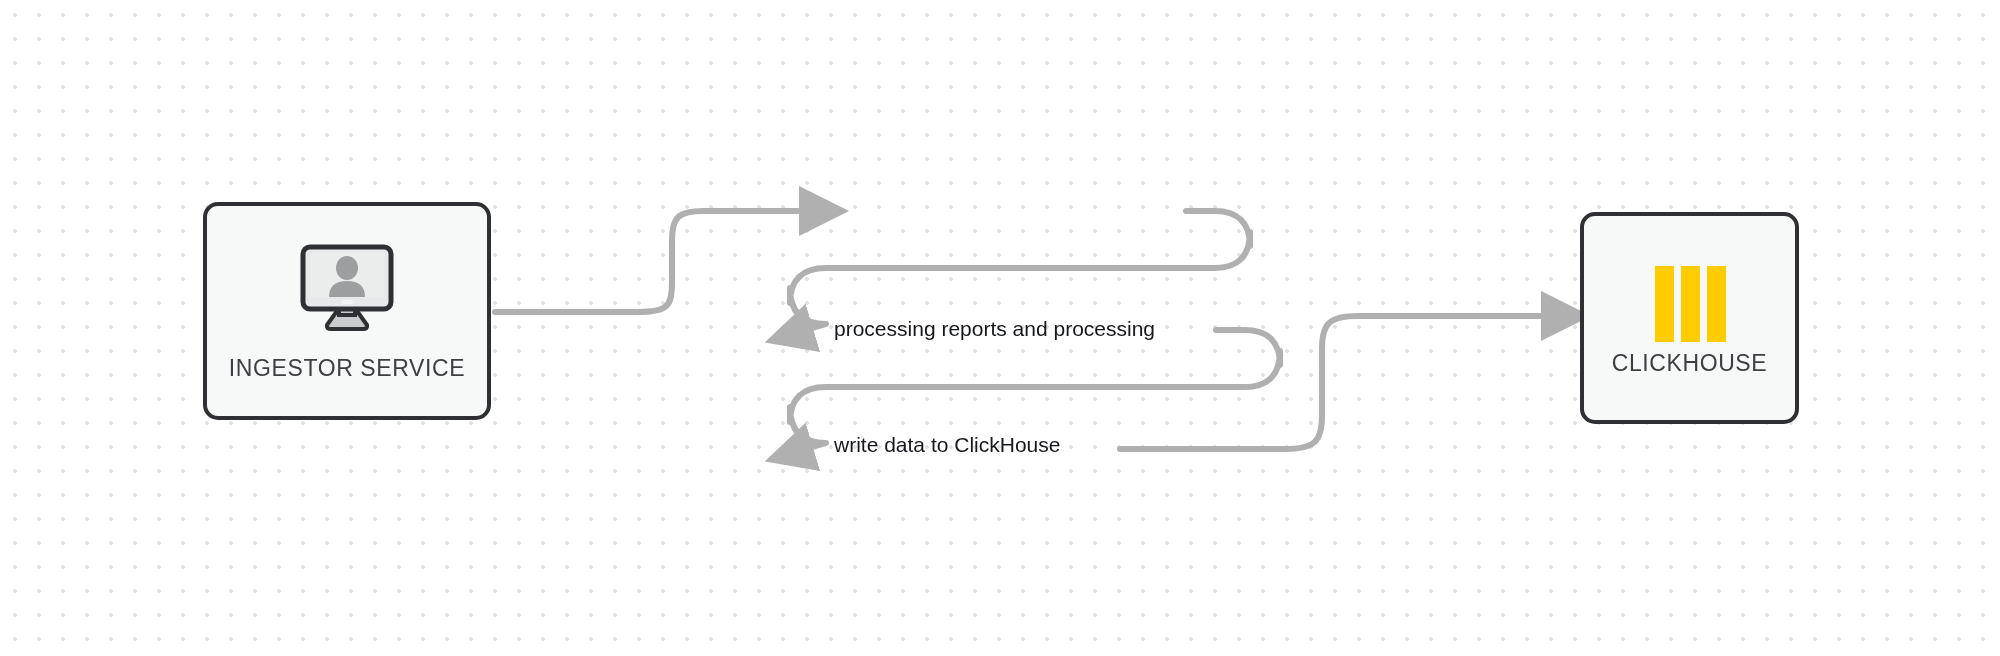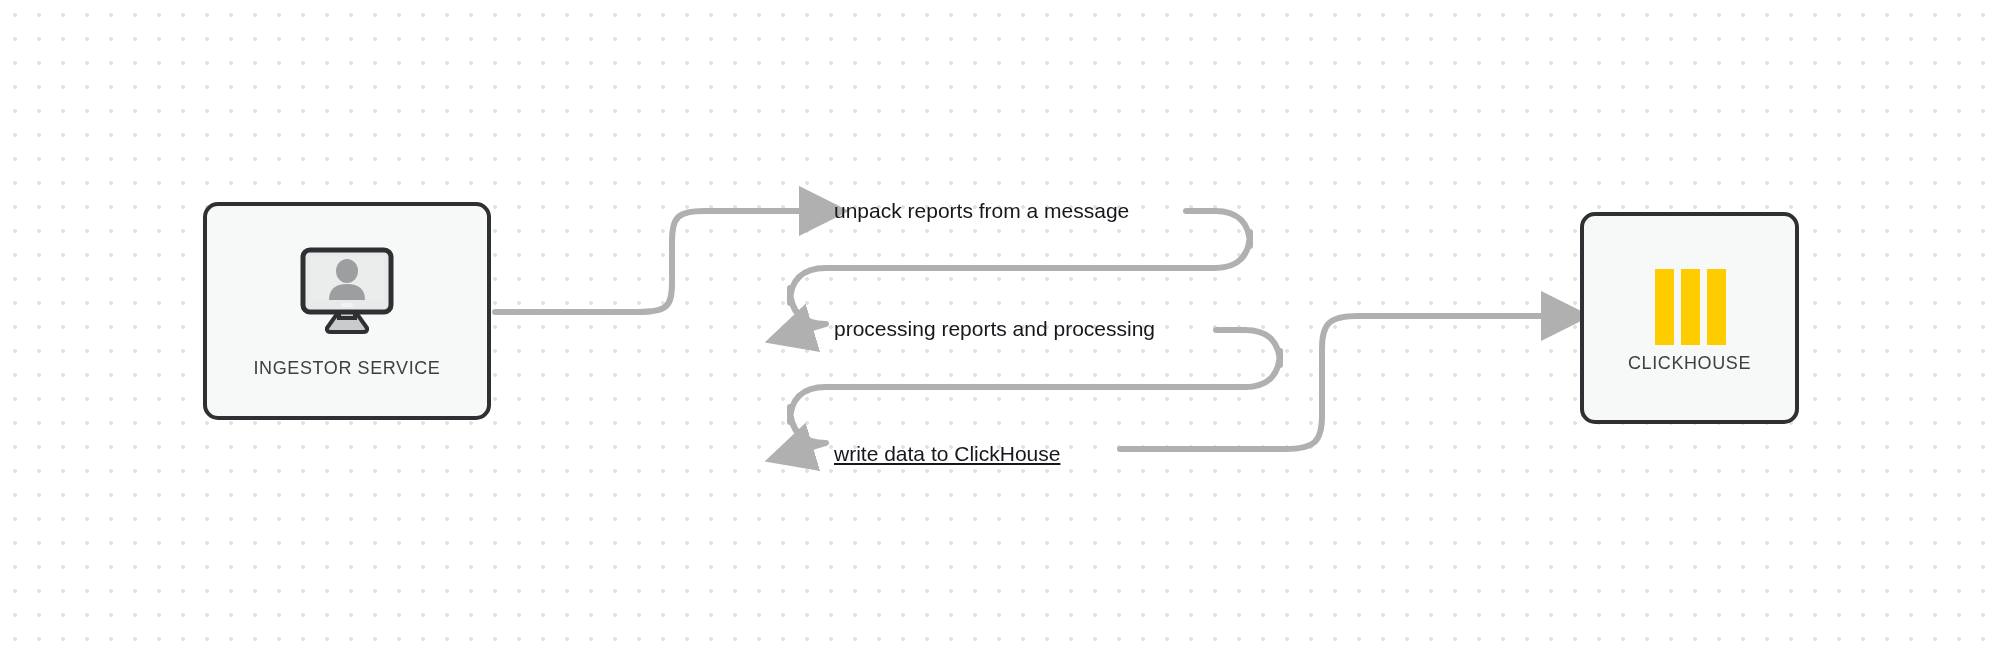--- a/index.html
+++ b/index.html
@@ -36,21 +36,21 @@
     box-sizing: border-box;
     background: #f7f8f8;
     border: 4px solid #2f3033;
     border-radius: 15px;
     display: flex;
     flex-direction: column;
     align-items: center;
     justify-content: center;
   }
   .node-label {
-    font-size: 18px;
+    font-size: 23px;
     letter-spacing: 0.6px;
     color: #3c4043;
     text-align: center;
     white-space: nowrap;
   }
 
   #node-ingestor {
     left: 203px;
     top: 202px;
     width: 288px;
@@ -73,21 +73,21 @@
   
   .edge-label {
     position: absolute;
     font-size: 21px;
     color: #16181c;
     white-space: nowrap;
     line-height: 1;
   }
   #label-unpack     { left: 834px; top: 200px; }
   #label-processing { left: 834px; top: 318px; }
-  #label-write      { left: 834px; top: 443px; text-decoration: underline; }
+  #label-write      { left: 834px; top: 434px; }
 </style>
 </head>
 <body>
 
 <div id="canvas">
 
   <svg id="wires" viewBox="0 0 2000 656" width="2000" height="656" xmlns="http://www.w3.org/2000/svg">
     <defs>
       <marker id="arrow" markerWidth="11" markerHeight="11" refX="1.2" refY="4.2" orient="auto" markerUnits="strokeWidth">
         <path d="M0,0 L8.4,4.2 L0,8.4 z" fill="#b0b0b0"></path>
@@ -160,17 +160,16 @@
     <span>
       <svg class="ch-icon" width="88" height="88" viewBox="0 0 88 88" xmlns="http://www.w3.org/2000/svg">
         <rect x="9" y="6" width="19" height="76" fill="#ffcc00"></rect>
         <rect x="35" y="6" width="19" height="76" fill="#ffcc00"></rect>
         <rect x="61" y="6" width="19" height="76" fill="#ffcc00"></rect>
       </svg>
     </span>
     <div class="node-label">CLICKHOUSE</div>
   </div>
 
-  <div class="edge-label" id="label-unpack">unpack reports from a message</div>
   <div class="edge-label" id="label-processing">processing reports and processing</div>
   <div class="edge-label" id="label-write">write data to ClickHouse</div>
 
 </div>
 
 </body></html>

